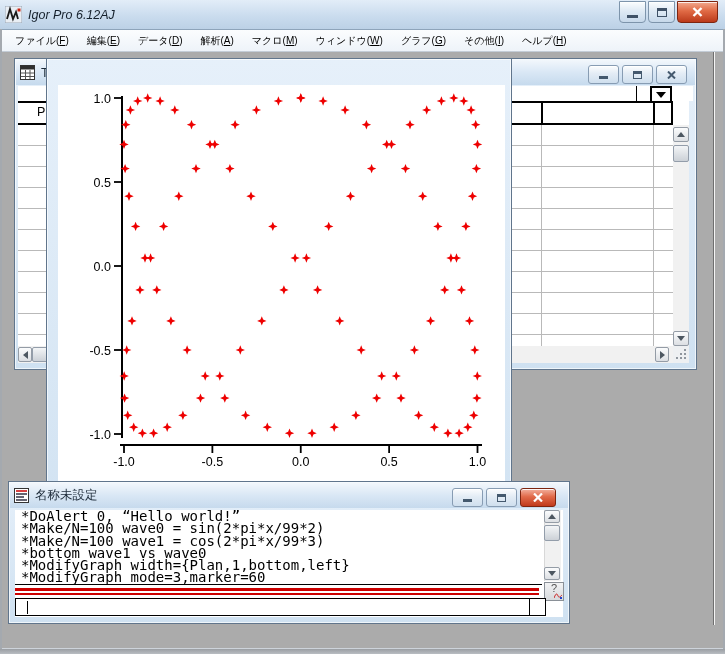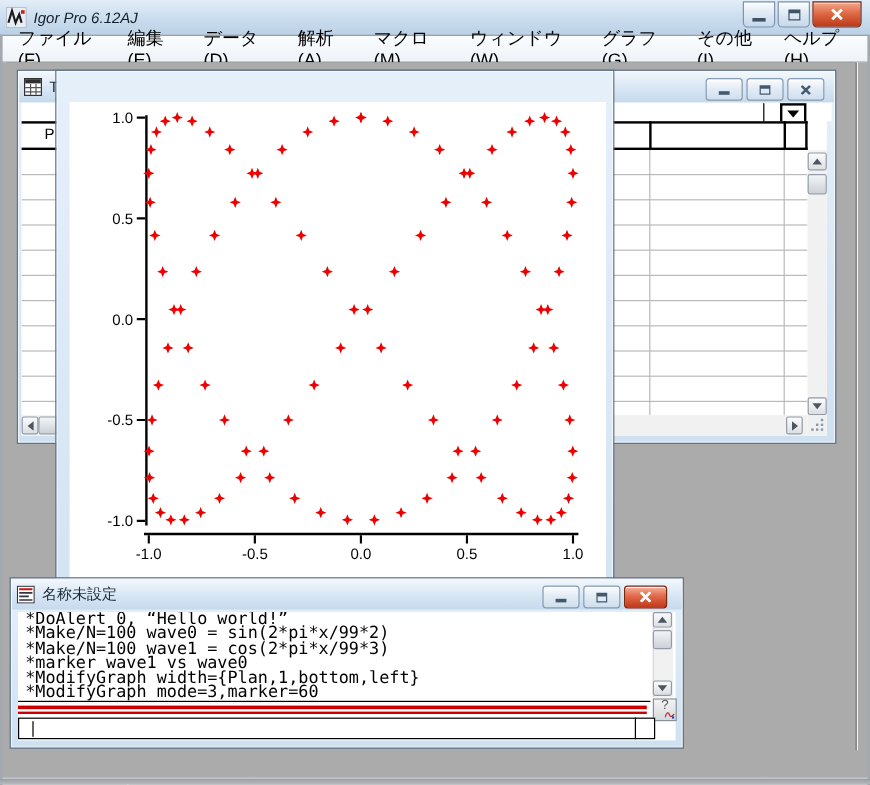--- a/index.html
+++ b/index.html
@@ -18,21 +18,21 @@
        display:flex;align-items:center;justify-content:center;color:#3f5166;
        box-shadow:inset 0 1px 0 rgba(255,255,255,.8);}
   .mbtn.wide{width:39px;}
   .mbtn.red{background:linear-gradient(#f2a98f,#e06a45 45%,#bb3a1b);
        border-color:#7e2510;color:#fff;}
   .g-min{width:11px;height:3px;background:currentColor;margin-top:8px;}
   .g-max{width:10px;height:9px;border:1px solid currentColor;border-top-width:3px;box-sizing:border-box;}
   .menubar{position:absolute;left:2px;top:30px;width:721px;height:22px;
        background:linear-gradient(#fbfdfe,#eef3f9);border-bottom:1px solid #c3ccd6;
        display:flex;align-items:center;padding-left:4px;box-sizing:border-box;}
-  .menu-item{font-size:15px;color:#000;padding:3px 9px;}
+  .menu-item{font-size:10px;color:#000;padding:3px 9px;}
   .menu-item u{text-decoration:underline;}
   .mdi{position:absolute;left:5px;top:52px;width:708px;height:573px;background:#ababab;
        box-shadow:1px 0 0 #6f6f6f,2px 0 0 #f5f5f5;}
   .statusbar{position:absolute;left:2px;top:648px;width:721px;height:24px;
        background:linear-gradient(#f4f6f9,#e9edf2);border-top:1px solid #cdd3da;
        display:flex;align-items:center;font-size:12px;color:#000;}
   .status-text{padding-left:8px;}
   .status-div{position:absolute;left:103px;top:3px;height:18px;width:1px;background:#c6cbd1;box-shadow:1px 0 0 #fff;}
   .frame-left{position:absolute;left:0;top:29px;width:2px;height:625px;background:#a4a9af;}
   .frame-right{position:absolute;left:723px;top:29px;width:2px;height:625px;background:#a4a9af;}
@@ -378,21 +378,21 @@
               <path d="M1,0.5 L9,8.5 M9,0.5 L1,8.5" stroke="currentColor" stroke-width="2.2"></path>
             </svg>
         </div>
       </div>
     </div>
     <div class="cw-content">
       <div class="cw-history" id="cmd-history">
           <div>*DoAlert 0, “Hello world!”</div>
           <div>*Make/N=100 wave0 = sin(2*pi*x/99*2)</div>
           <div>*Make/N=100 wave1 = cos(2*pi*x/99*3)</div>
-          <div>*marker wave1 vs wave0</div>
+          <div>*bottom wave1 vs wave0</div>
           <div>*ModifyGraph width={Plan,1,bottom,left}</div>
           <div>*ModifyGraph mode=3,marker=60</div>
         </div>
       <div class="cw-sb"></div>
       <div class="sb-btn" style="left:529px;top:0;width:16px;height:13px;">
           <span class="arr-up"></span>
         </div>
       <div class="sb-thumb" style="left:529px;top:15px;width:16px;height:16px;"></div>
       <div class="sb-btn" style="left:529px;top:57px;width:16px;height:13px;">
           <span class="arr-down"></span>

